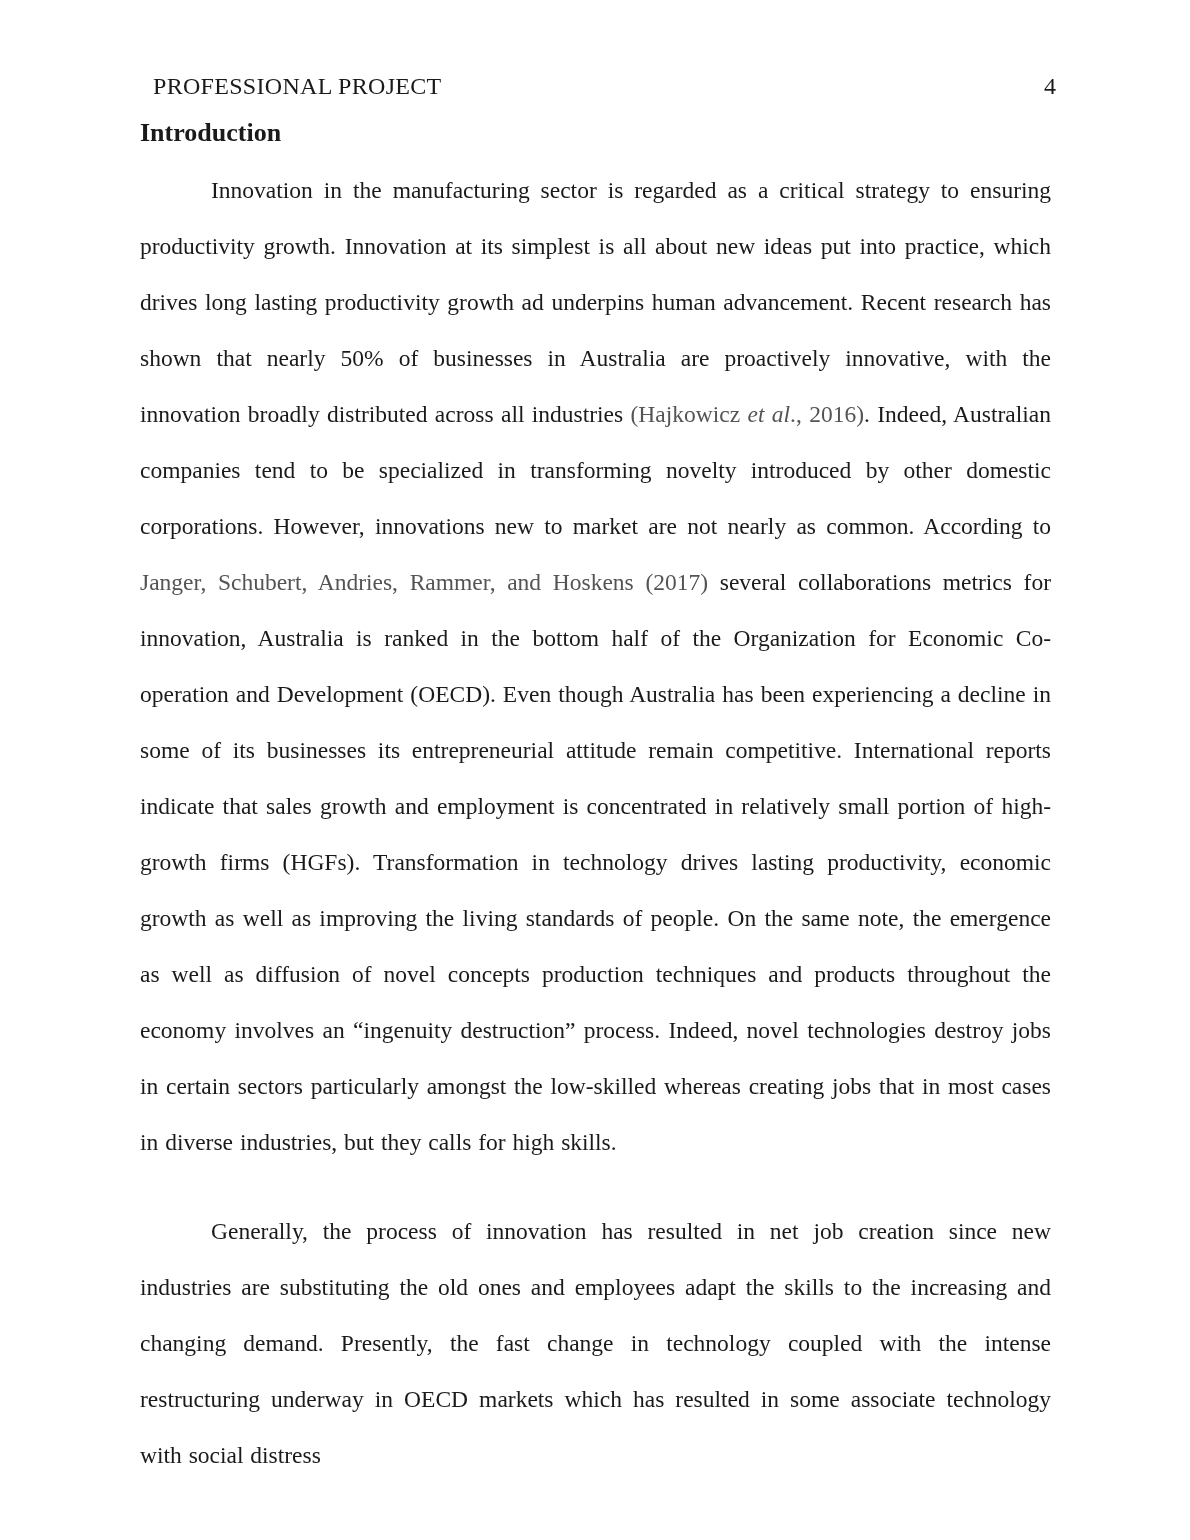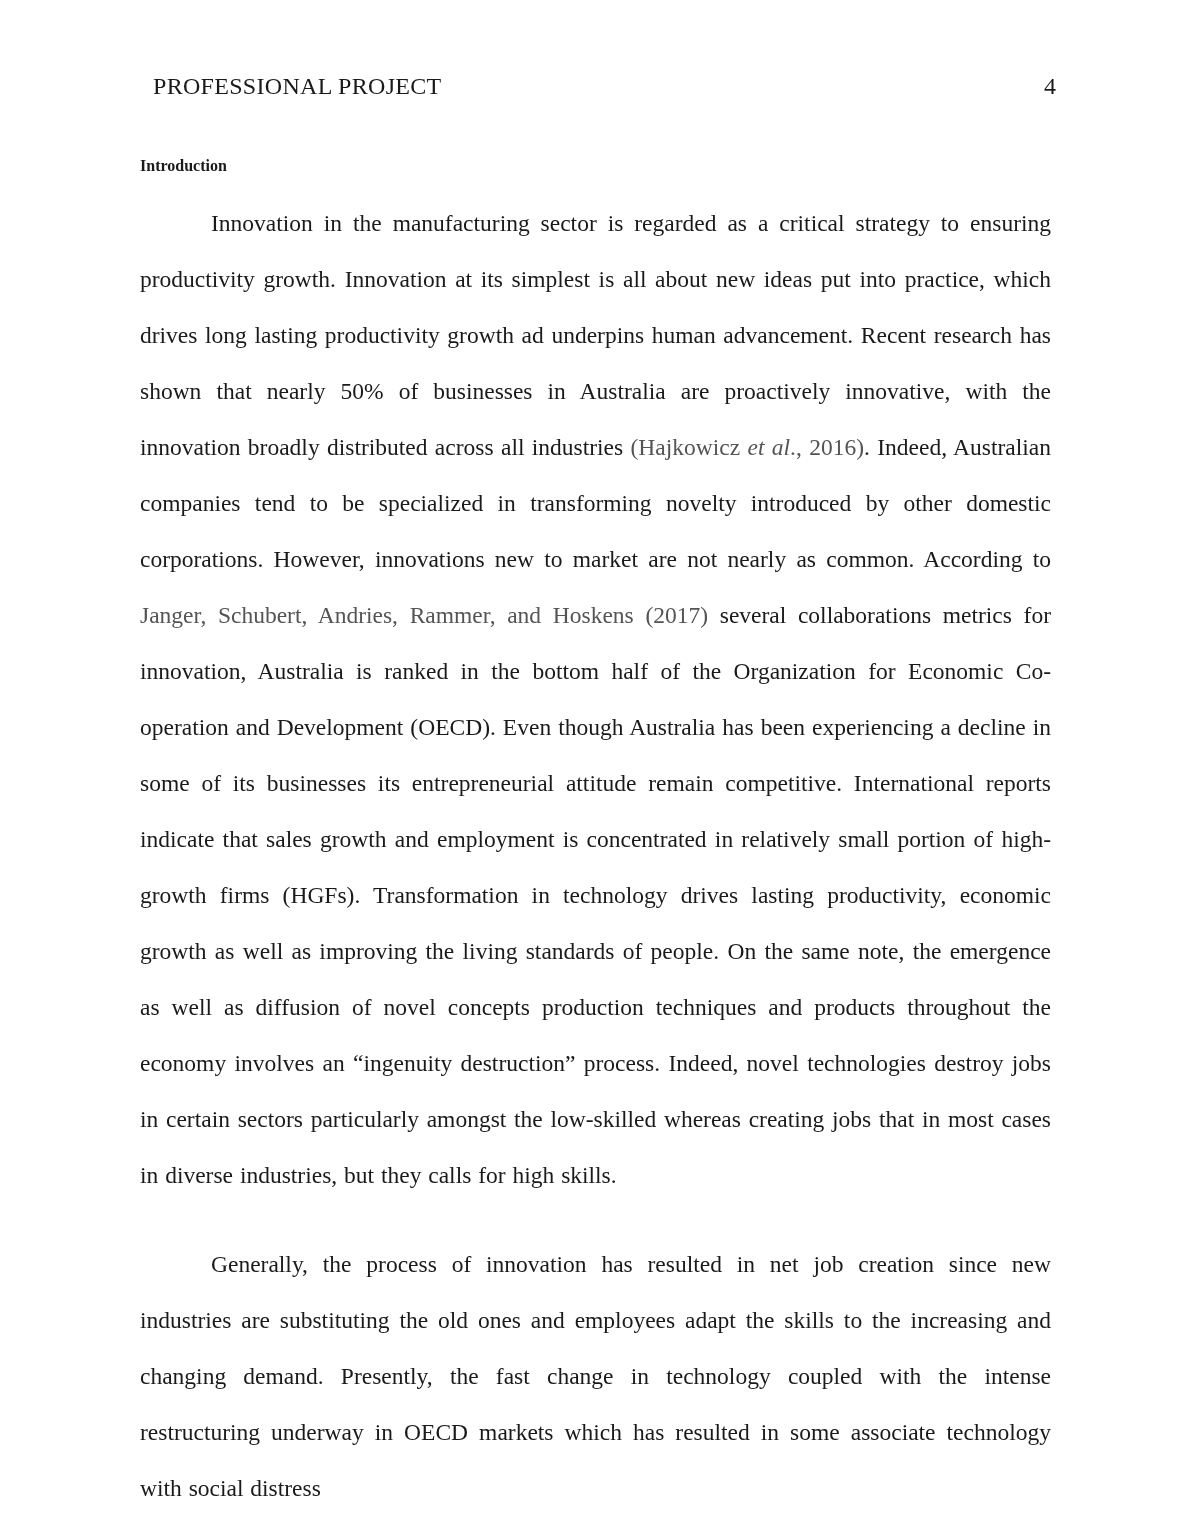--- a/index.html
+++ b/index.html
@@ -31,24 +31,24 @@
     line-height: 26px;
   }
   .running-head {
     margin-left: 13px;
     letter-spacing: 0.3px;
   }
   .page-number {
     margin-right: -5px;
   }
   .section-heading {
-    font-size: 16px;
+    font-size: 26px;
     font-weight: bold;
     line-height: 30px;
-    margin: 52px 0 0 0;
+    margin: 19px 0 0 0;
     padding: 0;
   }
   .doc-body p {
     font-size: 23.5px;
     line-height: 56px;
     text-align: justify;
     text-indent: 71px;
     margin: 0;
     word-spacing: 1px;
   }

